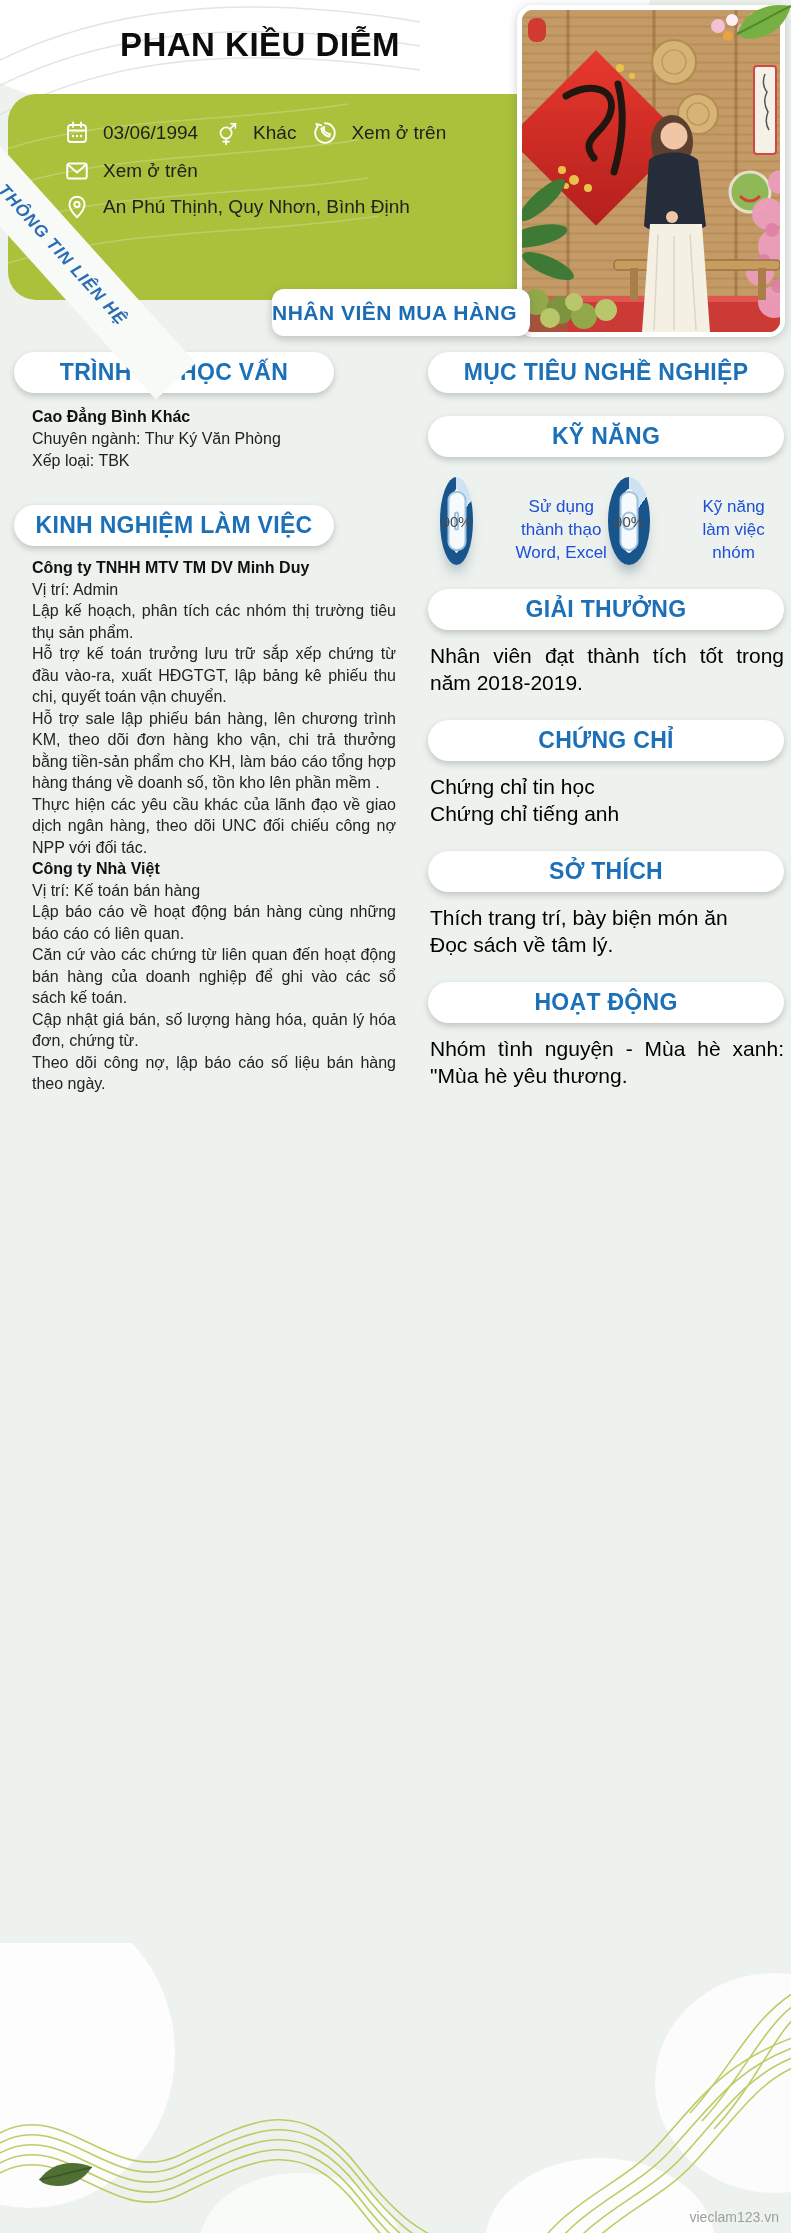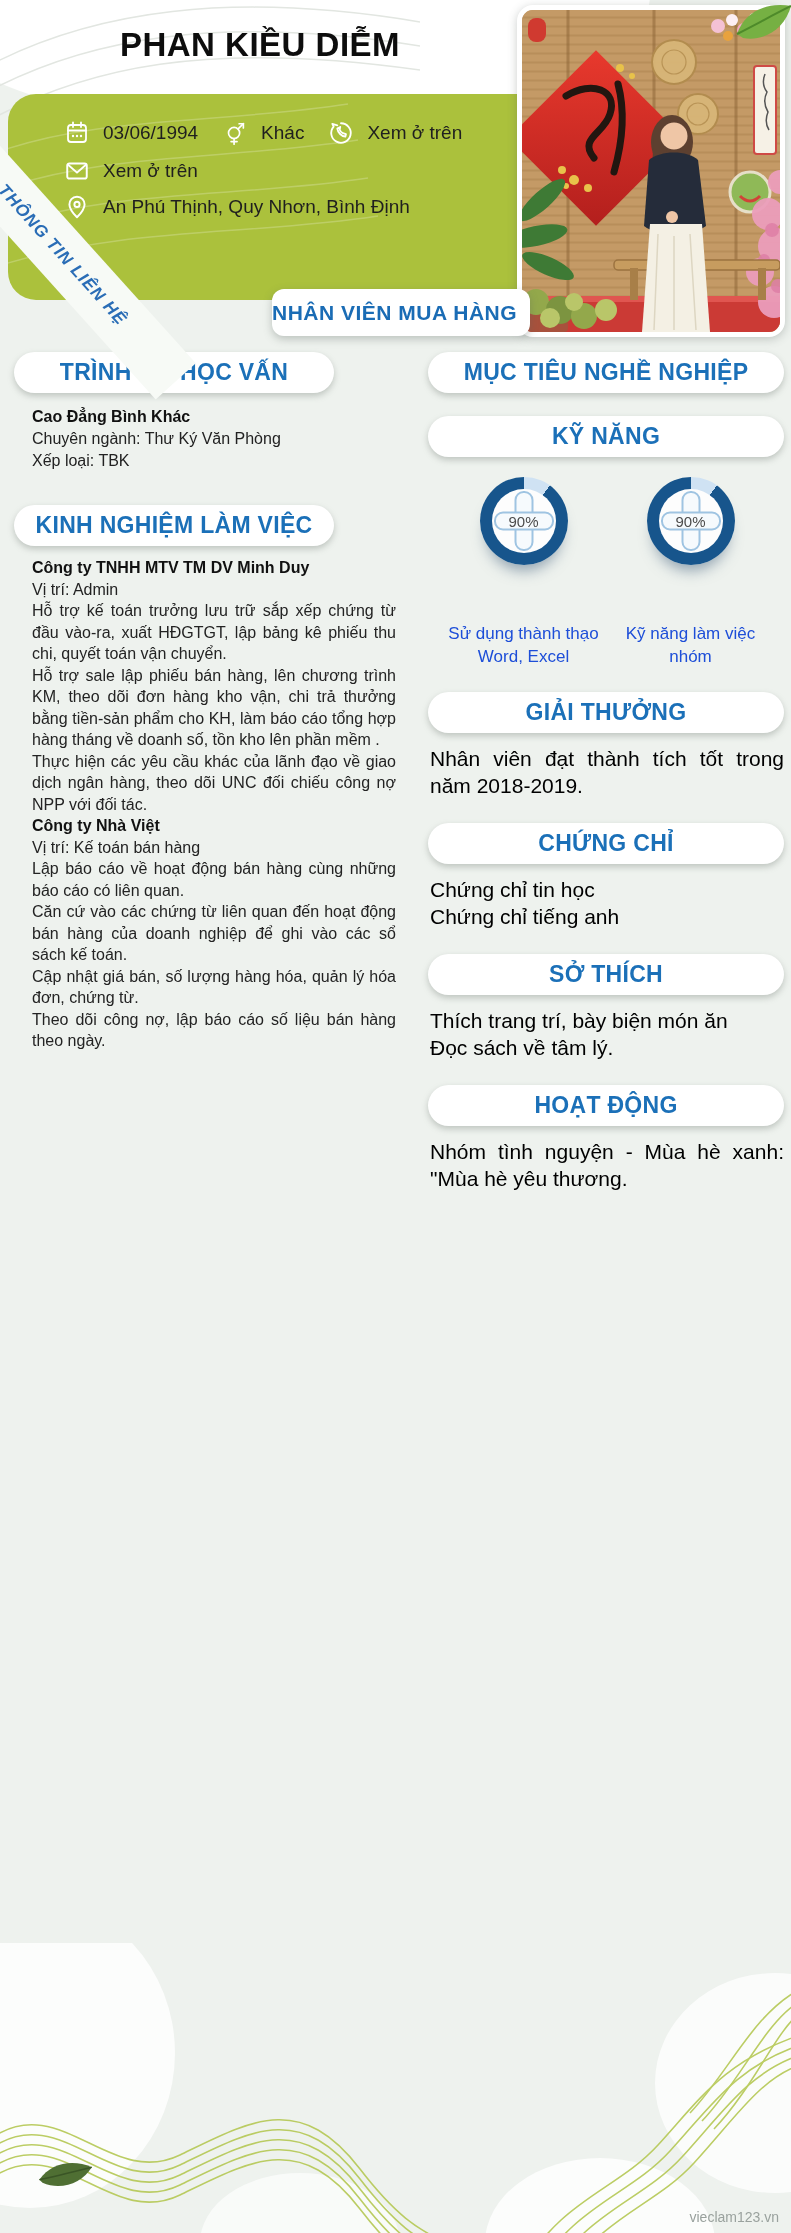--- a/index.html
+++ b/index.html
@@ -22,21 +22,21 @@
   .name { position:absolute; left:0; top:26px; width:520px; text-align:center;
     font-size:33px; font-weight:800; letter-spacing:.5px; color:#0d0d0d; }
 
   
   .green-box { position:absolute; left:8px; top:94px; width:552px; height:206px;
     background:#abc13c; border-radius:28px; }
   .green-arcs { position:absolute; left:0; top:0; }
   .contact-row { position:absolute; display:flex; align-items:center; gap:13px;
     font-size:19px; color:#1f1f1f; }
   .contact-group { display:flex; align-items:center; gap:13px; }
-  .row1 { top:26px; left:56px; gap:24px;justify-content:space-between; }
+  .row1 { top:26px; left:56px; gap:16px;justify-content:space-between; }
   .row2 { top:64px; left:56px; }
   .row3 { top:100px; left:56px; }
   .cicon { width:26px; height:26px; flex:0 0 auto; }
 
   .contact-ribbon { position:absolute; left:-108px; top:228px; width:340px; height:54px;
     background:#f7faf6; transform:rotate(48deg); display:flex; align-items:center;
     justify-content:center; z-index:3; }
   .contact-ribbon span { font-size:17px; font-weight:700; font-style:italic;
     color:#2a6db6; letter-spacing:1px; white-space:nowrap; }
 
@@ -68,21 +68,21 @@
   .exp-pill { margin-top:33px; }
   .exp-block { margin:11px 4px 0 18px; font-size:16px; line-height:21.5px; color:#232323; }
   .exp-company { font-weight:700; color:#111; }
   .exp-duty { text-align:justify; }
 
   .obj-text { margin:13px 2px 0 2px; font-size:21px; line-height:28px;
     text-align:justify; color:#2b2b2b; }
 
   .skills-pill { margin-top:23px; }
   .skills-row { display:flex; justify-content:space-between; padding:0 12px; margin-top:20px; }
-  .skill { width:168px; display:flex; flex-direction:column; align-items:center;gap:41px; }
+  .skill { width:168px; display:flex; flex-direction:row; align-items:center;gap:41px; }
   .gauge { position:relative; width:88px; height:88px; border-radius:50%;
     background:conic-gradient(#cfe2f3 0 36deg,#17558c 36deg 360deg);
     box-shadow:0 12px 14px -6px rgba(60,90,120,.5); }
   .gauge::before { content:''; position:absolute; inset:12px; border-radius:50%; background:#fdfdfd; }
   .gauge-bar { position:absolute; background:#f6fafd; border:2px solid #9fc4e2; border-radius:9px; }
   .gauge-bar.v { left:50%; top:14px; bottom:14px; width:19px; transform:translateX(-50%); }
   .gauge-bar.h { top:50%; left:14px; right:14px; height:19px; transform:translateY(-50%); }
   .gauge-pct { position:absolute; inset:0; display:flex; align-items:center;
     justify-content:center; font-size:15px; color:#4c4c4c; }
   .skill-label { margin-top:16px; font-size:17px; line-height:23px; text-align:center; color:#1d4ed8; }
@@ -310,20 +310,21 @@
     <div>Chuyên ngành: Thư Ký Văn Phòng</div>
     <div>Xếp loại: TBK</div>
   </div>
 
   <div class="pill pill-left exp-pill">
     <span>KINH NGHIỆM LÀM VIỆC</span>
   </div>
   <div class="exp-block">
     <div class="exp-company">Công ty TNHH MTV TM DV Minh Duy</div>
     <div>Vị trí: Admin</div>
+    <div class="exp-duty">Lập kế hoạch, phân tích các nhóm thị trường tiêu thụ sản phẩm.</div>
     <div class="exp-duty">Hỗ trợ kế toán trưởng lưu trữ sắp xếp chứng từ đầu vào-ra, xuất HĐGTGT, lập bảng kê phiếu thu chi, quyết toán vận chuyển.</div>
     <div class="exp-duty">Hỗ trợ sale lập phiếu bán hàng, lên chương trình KM, theo dõi đơn hàng kho vận, chi trả thưởng bằng tiền-sản phẩm cho KH, làm báo cáo tổng hợp hàng tháng về doanh số, tồn kho lên phần mềm .</div>
     <div class="exp-duty">Thực hiện các yêu cầu khác của lãnh đạo về giao dịch ngân hàng, theo dõi UNC đối chiếu công nợ NPP với đối tác.</div>
     <div class="exp-company">Công ty Nhà Việt</div>
     <div>Vị trí: Kế toán bán hàng</div>
     <div class="exp-duty">Lập báo cáo về hoạt động bán hàng cùng những báo cáo có liên quan.</div>
     <div class="exp-duty">Căn cứ vào các chứng từ liên quan đến hoạt động bán hàng của doanh nghiệp để ghi vào các sổ sách kế toán.</div>
     <div class="exp-duty">Cập nhật giá bán, số lượng hàng hóa, quản lý hóa đơn, chứng từ.</div>
     <div class="exp-duty">Theo dõi công nợ, lập báo cáo số liệu bán hàng theo ngày.</div>
   </div>

